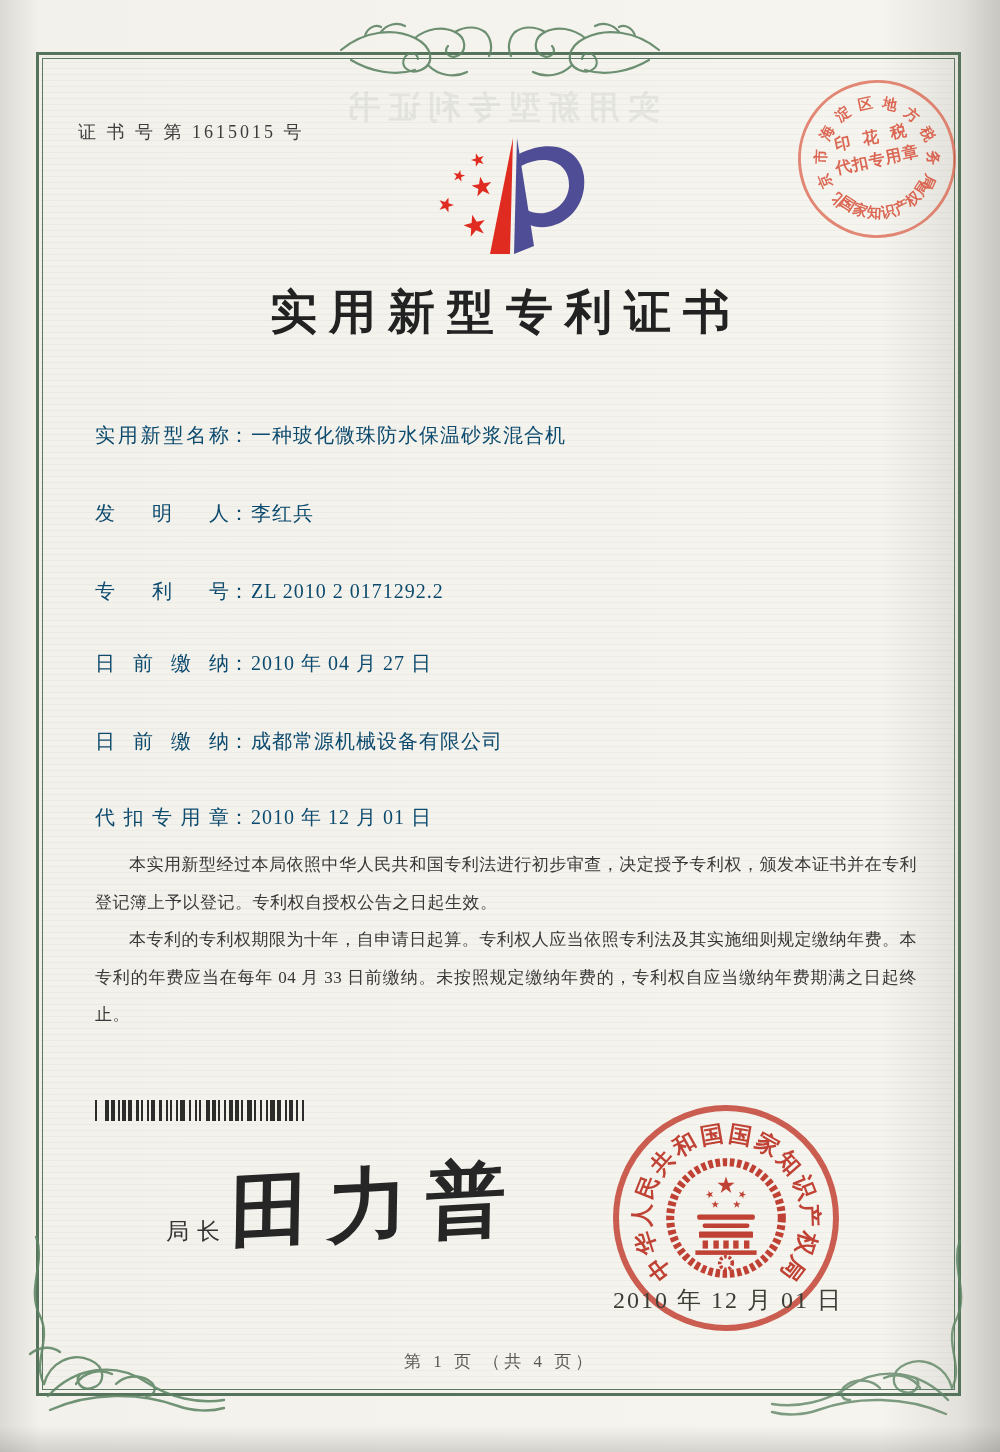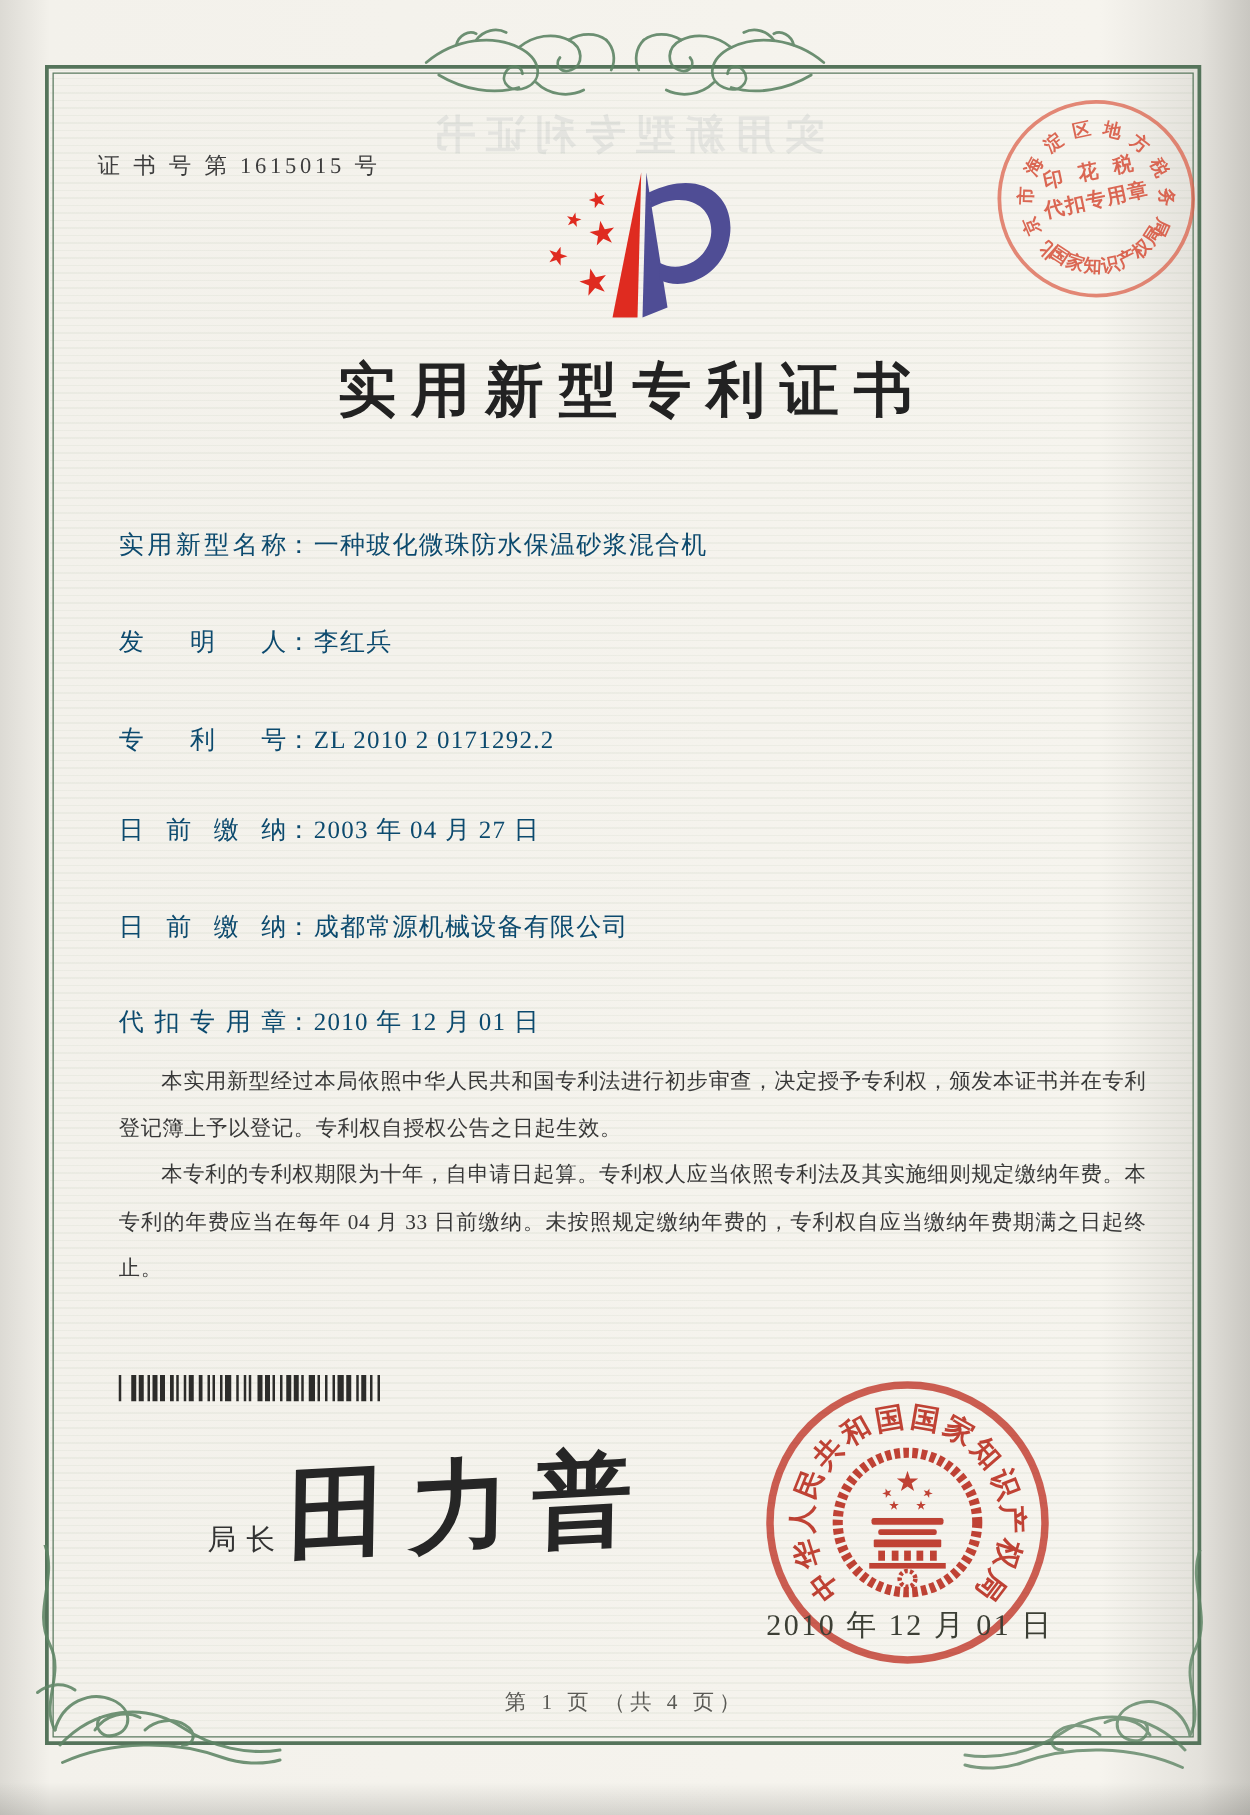--- a/index.html
+++ b/index.html
@@ -148,21 +148,21 @@
 <div class="row" style="top:422px">
   <span class="lab">实用新型名称</span><span class="col">：</span><span class="val">一种玻化微珠防水保温砂浆混合机</span>
 </div>
 <div class="row" style="top:500px">
   <span class="lab">发明人</span><span class="col">：</span><span class="val">李红兵</span>
 </div>
 <div class="row" style="top:578px">
   <span class="lab">专利号</span><span class="col">：</span><span class="val">ZL 2010 2 0171292.2</span>
 </div>
 <div class="row" style="top:650px">
-  <span class="lab">日前缴纳</span><span class="col">：</span><span class="val">2003 年 04 月 27 日</span>
+  <span class="lab">日前缴纳</span><span class="col">：</span><span class="val">2010 年 04 月 27 日</span>
 </div>
 <div class="row" style="top:728px">
   <span class="lab">日前缴纳</span><span class="col">：</span><span class="val">成都常源机械设备有限公司</span>
 </div>
 <div class="row" style="top:804px">
   <span class="lab">代扣专用章</span><span class="col">：</span><span class="val">2010 年 12 月 01 日</span>
 </div>
 
 <div class="paras">
   <p>本实用新型经过本局依照中华人民共和国专利法进行初步审查，决定授予专利权，颁发本证书并在专利登记簿上予以登记。专利权自授权公告之日起生效。</p>

